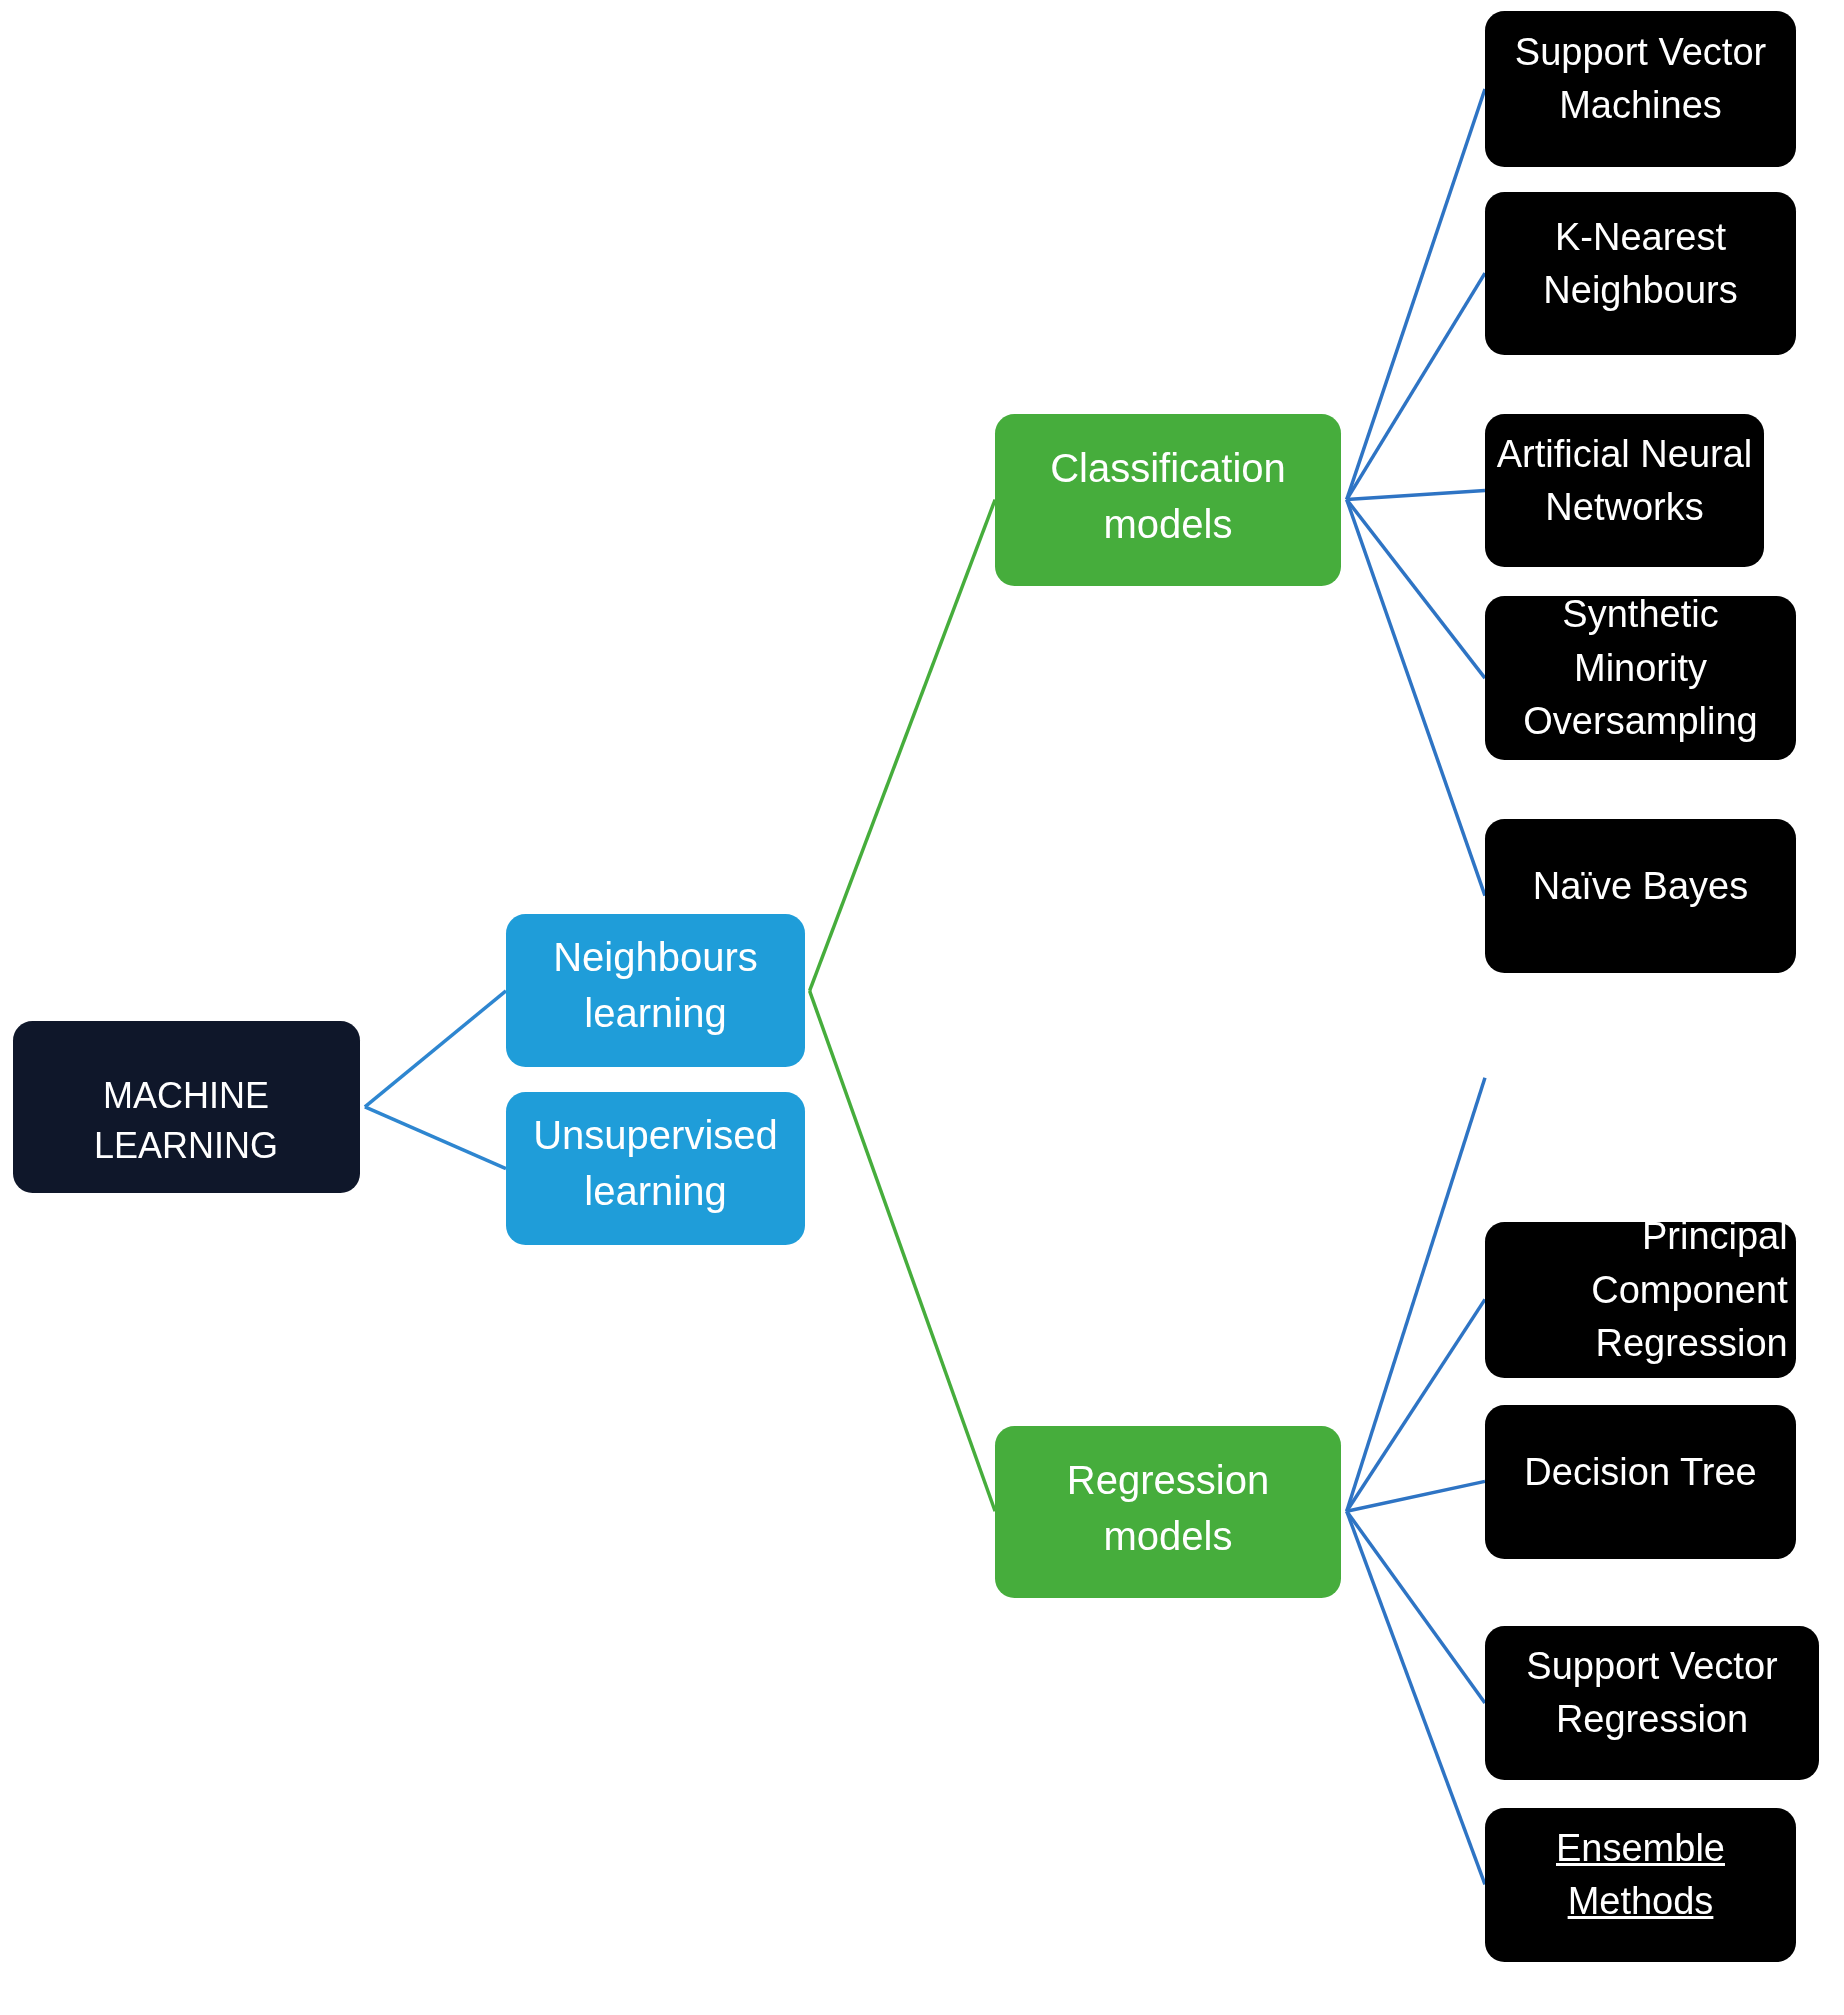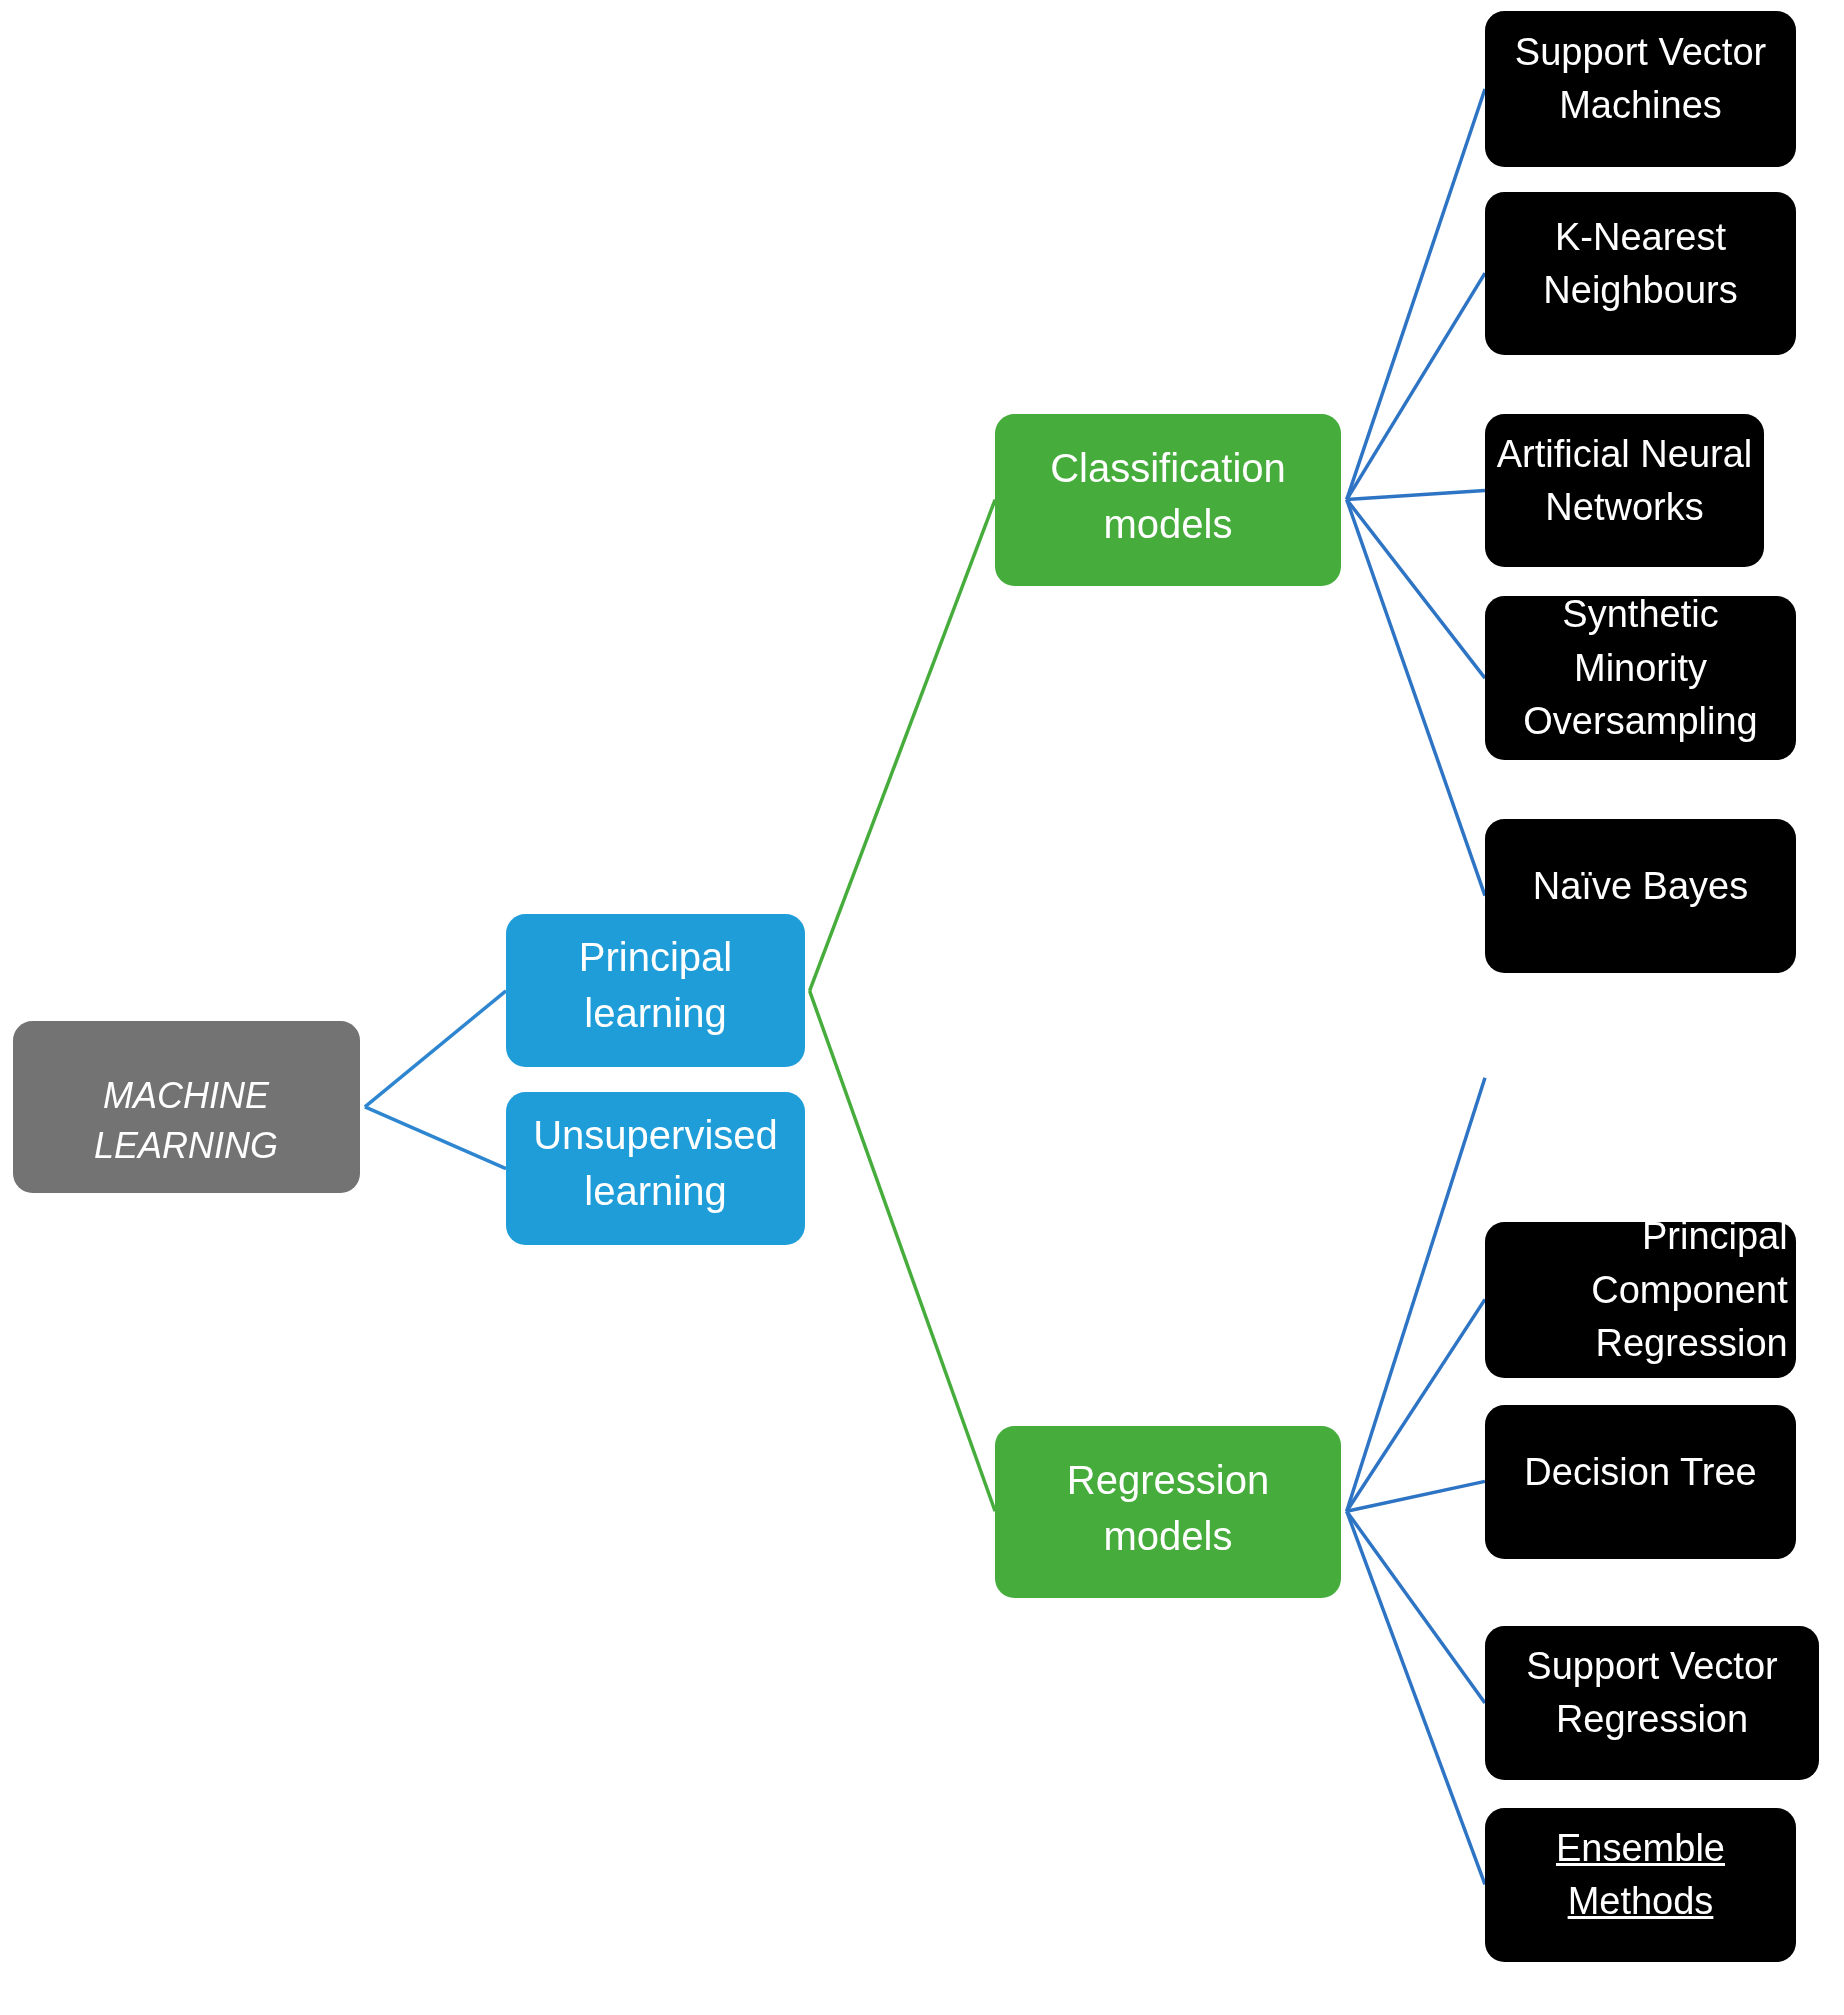--- a/index.html
+++ b/index.html
@@ -29,24 +29,23 @@
     border-radius: 19.5px;
     color: #ffffff;
     display: flex;
     align-items: center;
     justify-content: center;
     text-align: center;
     line-height: 1.4;
   }
   .node span { display: block; padding: 0 8.3px; }
   .root-node {
-    background: #737373;
+    background: #0f172a;
     font-size: 36px;
     padding-top: 28px;
-    font-style: italic;
   }
   .branch-node {
     background: #1F9DD9;
     font-size: 40px;
     padding-bottom: 11px;
   }
   .group-node {
     background: #46AD3C;
     font-size: 40px;
     padding-bottom: 8.3px;
@@ -84,21 +83,21 @@
     <line class="line-leaffan" x1="1938" y1="2175" x2="2137" y2="2132"></line>
     <line class="line-leaffan" x1="1938" y1="2175" x2="2137" y2="2451"></line>
     <line class="line-leaffan" x1="1938" y1="2175" x2="2137" y2="2712"></line>
   </svg>
 
   <div class="node root-node" style="left:12.5px; top:1021px; width:347px; height:172px;">
     <span>MACHINE LEARNING</span>
   </div>
 
   <div class="node branch-node" style="left:506px; top:914px; width:299px; height:153px;">
-    <span>Principal learning</span>
+    <span>Neighbours learning</span>
   </div>
   <div class="node branch-node" style="left:506px; top:1092px; width:299px; height:153px;">
     <span>Unsupervised learning</span>
   </div>
 
   <div class="node group-node" style="left:995px; top:414px; width:346px; height:172px;">
     <span>Classification models</span>
   </div>
   <div class="node group-node" style="left:995px; top:1426px; width:346px; height:172px;">
     <span>Regression models</span>

